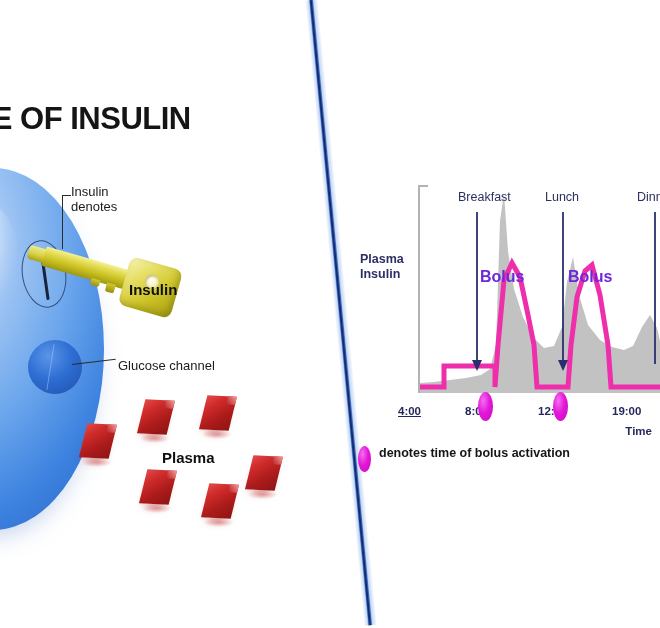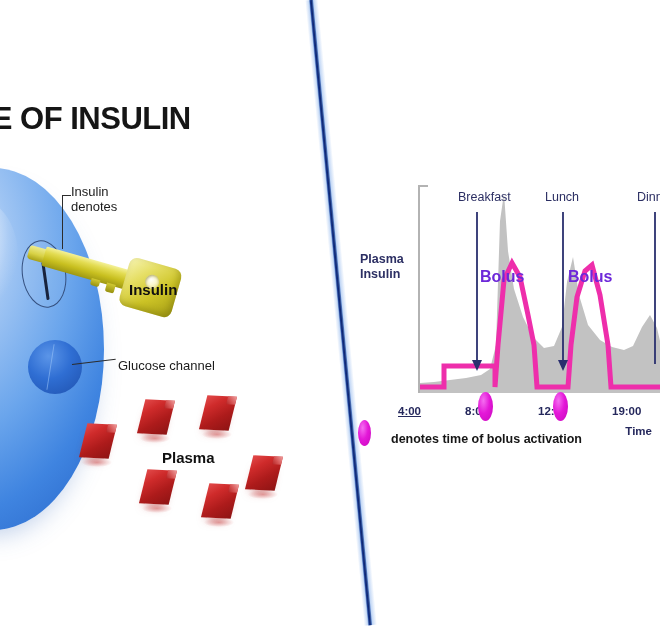--- a/index.html
+++ b/index.html
@@ -346,24 +346,24 @@
     position: absolute;
     width: 15px;
     height: 29px;
     border-radius: 50%;
     background: radial-gradient(ellipse at 36% 30%, #f46ef0 0%, #e418d8 45%, #c709bd 100%);
   }
 
   .legend-row {
     position: absolute;
     left: 28px;
-    top: 420px;
+    top: 446px;
     display: flex;
-    align-items: flex-end;
-    gap: 20px;
+    align-items: flex-start;
+    gap: 8px;
   }
   .legend-dot {
     width: 13px;
     height: 26px;
     border-radius: 50%;
     background: radial-gradient(ellipse at 36% 30%, #f46ef0 0%, #e418d8 45%, #c709bd 100%);
     flex: none;
   }
   .legend-text {
     font-size: 12.5px;

